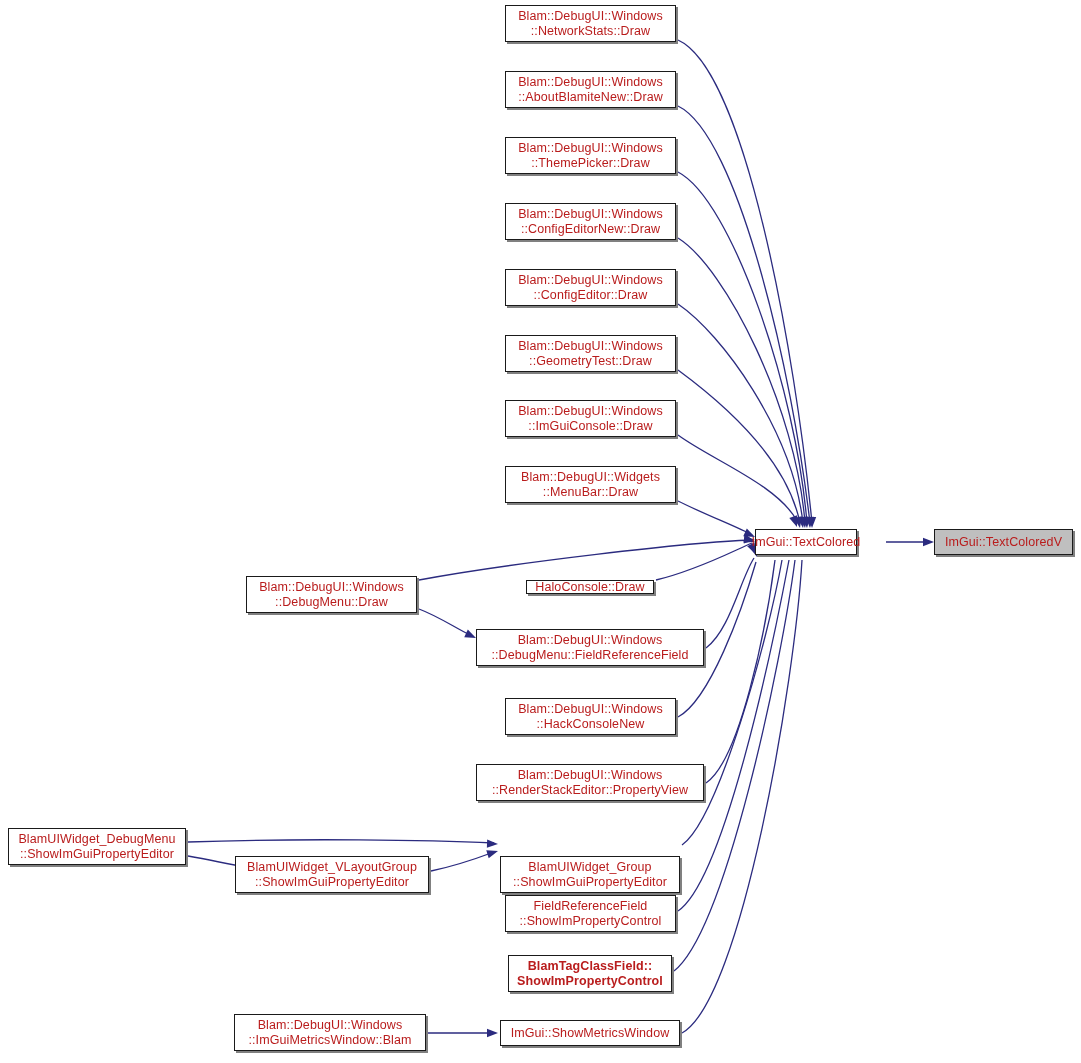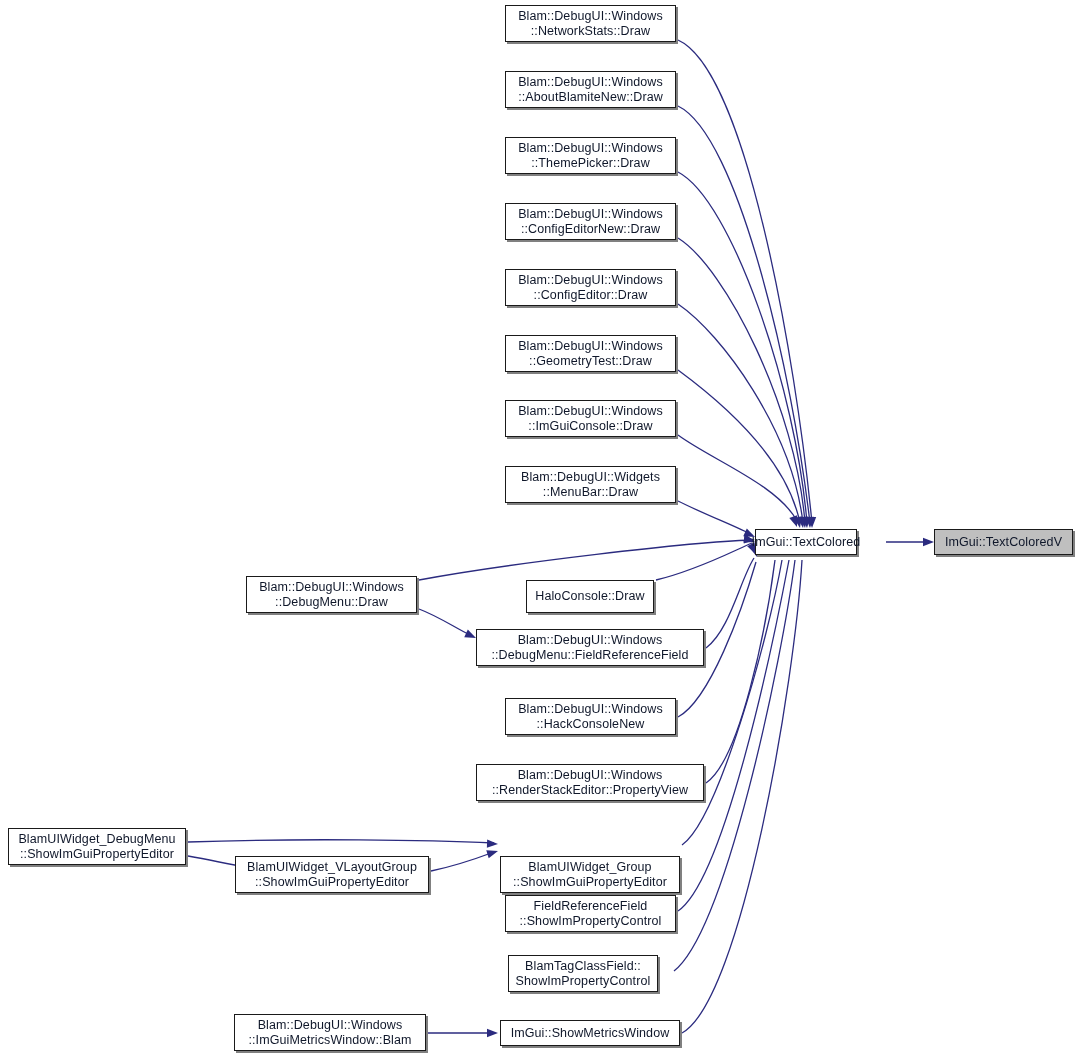--- a/index.html
+++ b/index.html
@@ -27,21 +27,21 @@
     position: absolute;
     box-sizing: border-box;
     background: #ffffff;
     border: 1px solid #1a1a1a;
     box-shadow: 2px 2px 0 0 #808080;
     display: flex;
     flex-direction: column;
     align-items: center;
     justify-content: center;
     text-align: center;
-    color: #0f172a;
+    color: #b91c1c;
     font-size: 12.5px;
     line-height: 15px;
     letter-spacing: 0.1px;
     white-space: nowrap;
     cursor: pointer;
   }
   .node-box.highlight {
     background: #bfbfbf;
   }
   .node-line {
@@ -145,21 +145,21 @@
       <div class="node-box" style="left: 755px; top: 529px; width: 102px; height: 26px;">
         <span class="node-line">ImGui::TextColored</span>
       </div>
       <div class="node-box highlight" style="left: 934px; top: 529px; width: 139px; height: 26px;">
         <span class="node-line">ImGui::TextColoredV</span>
       </div>
       <div class="node-box" style="left: 246px; top: 576px; width: 171px; height: 37px;">
         <span class="node-line">Blam::DebugUI::Windows</span>
         <span class="node-line">::DebugMenu::Draw</span>
       </div>
-      <div class="node-box" style="left: 526px; top: 580px; width: 128px; height: 33px;">
+      <div class="node-box" style="left: 526px; top: 580px; width: 128px; height: 14px;">
         <span class="node-line">HaloConsole::Draw</span>
       </div>
       <div class="node-box" style="left: 476px; top: 629px; width: 228px; height: 37px;">
         <span class="node-line">Blam::DebugUI::Windows</span>
         <span class="node-line">::DebugMenu::FieldReferenceField</span>
       </div>
       <div class="node-box" style="left: 505px; top: 698px; width: 171px; height: 37px;">
         <span class="node-line">Blam::DebugUI::Windows</span>
         <span class="node-line">::HackConsoleNew</span>
       </div>
@@ -176,21 +176,21 @@
         <span class="node-line">::ShowImGuiPropertyEditor</span>
       </div>
       <div class="node-box" style="left: 500px; top: 856px; width: 180px; height: 37px;">
         <span class="node-line">BlamUIWidget_Group</span>
         <span class="node-line">::ShowImGuiPropertyEditor</span>
       </div>
       <div class="node-box" style="left: 505px; top: 895px; width: 171px; height: 37px;">
         <span class="node-line">FieldReferenceField</span>
         <span class="node-line">::ShowImPropertyControl</span>
       </div>
-      <div class="node-box" style="left: 508px; top: 955px; width: 150px; height: 37px;">
+      <div class="node-box" style="left: 508px; top: 955px; width: 164px; height: 37px; font-weight: bold;">
         <span class="node-line">BlamTagClassField::</span>
         <span class="node-line">ShowImPropertyControl</span>
       </div>
       <div class="node-box" style="left: 234px; top: 1014px; width: 192px; height: 37px;">
         <span class="node-line">Blam::DebugUI::Windows</span>
         <span class="node-line">::ImGuiMetricsWindow::Blam</span>
       </div>
       <div class="node-box" style="left: 500px; top: 1020px; width: 180px; height: 26px;">
         <span class="node-line">ImGui::ShowMetricsWindow</span>
       </div>

